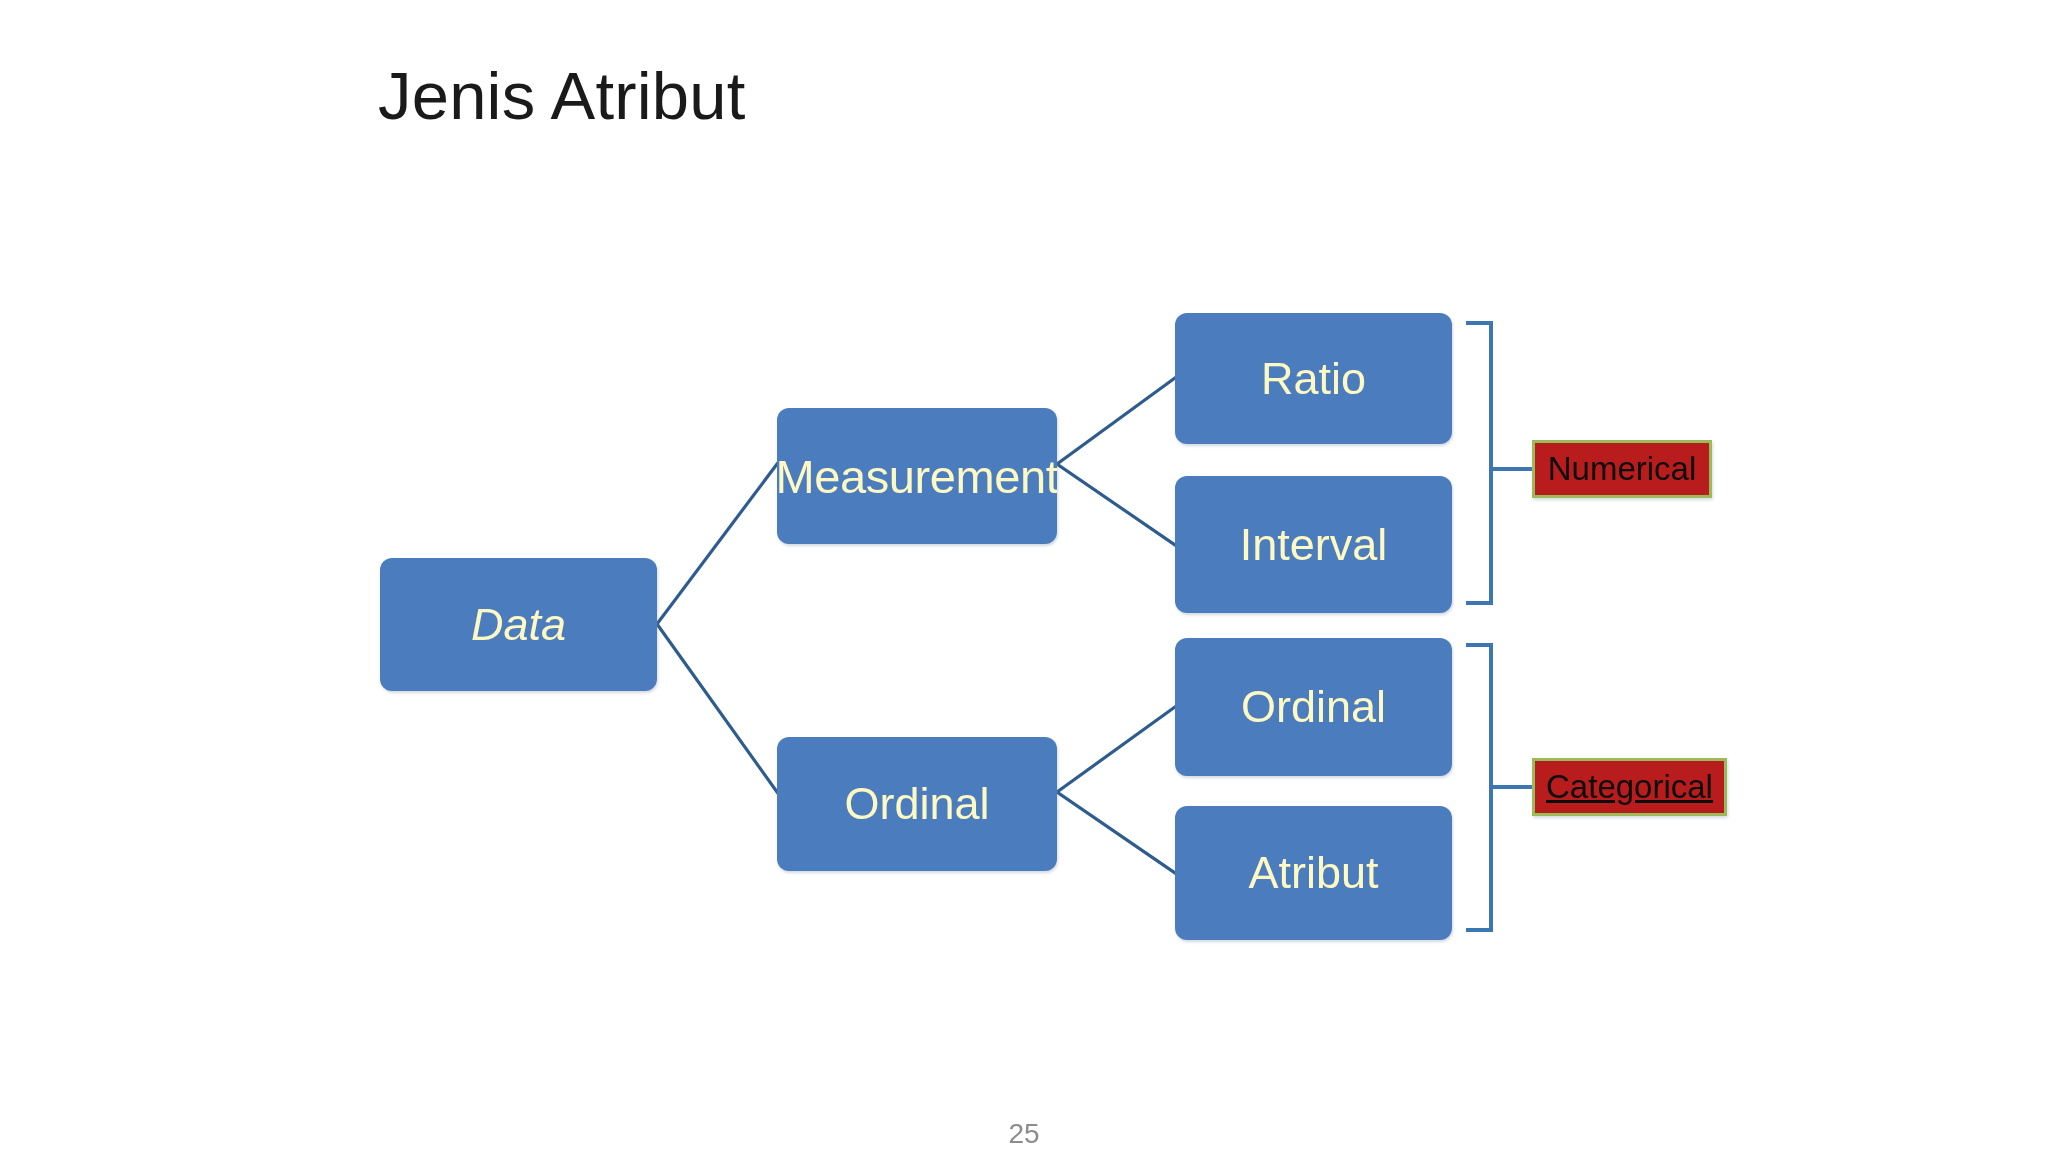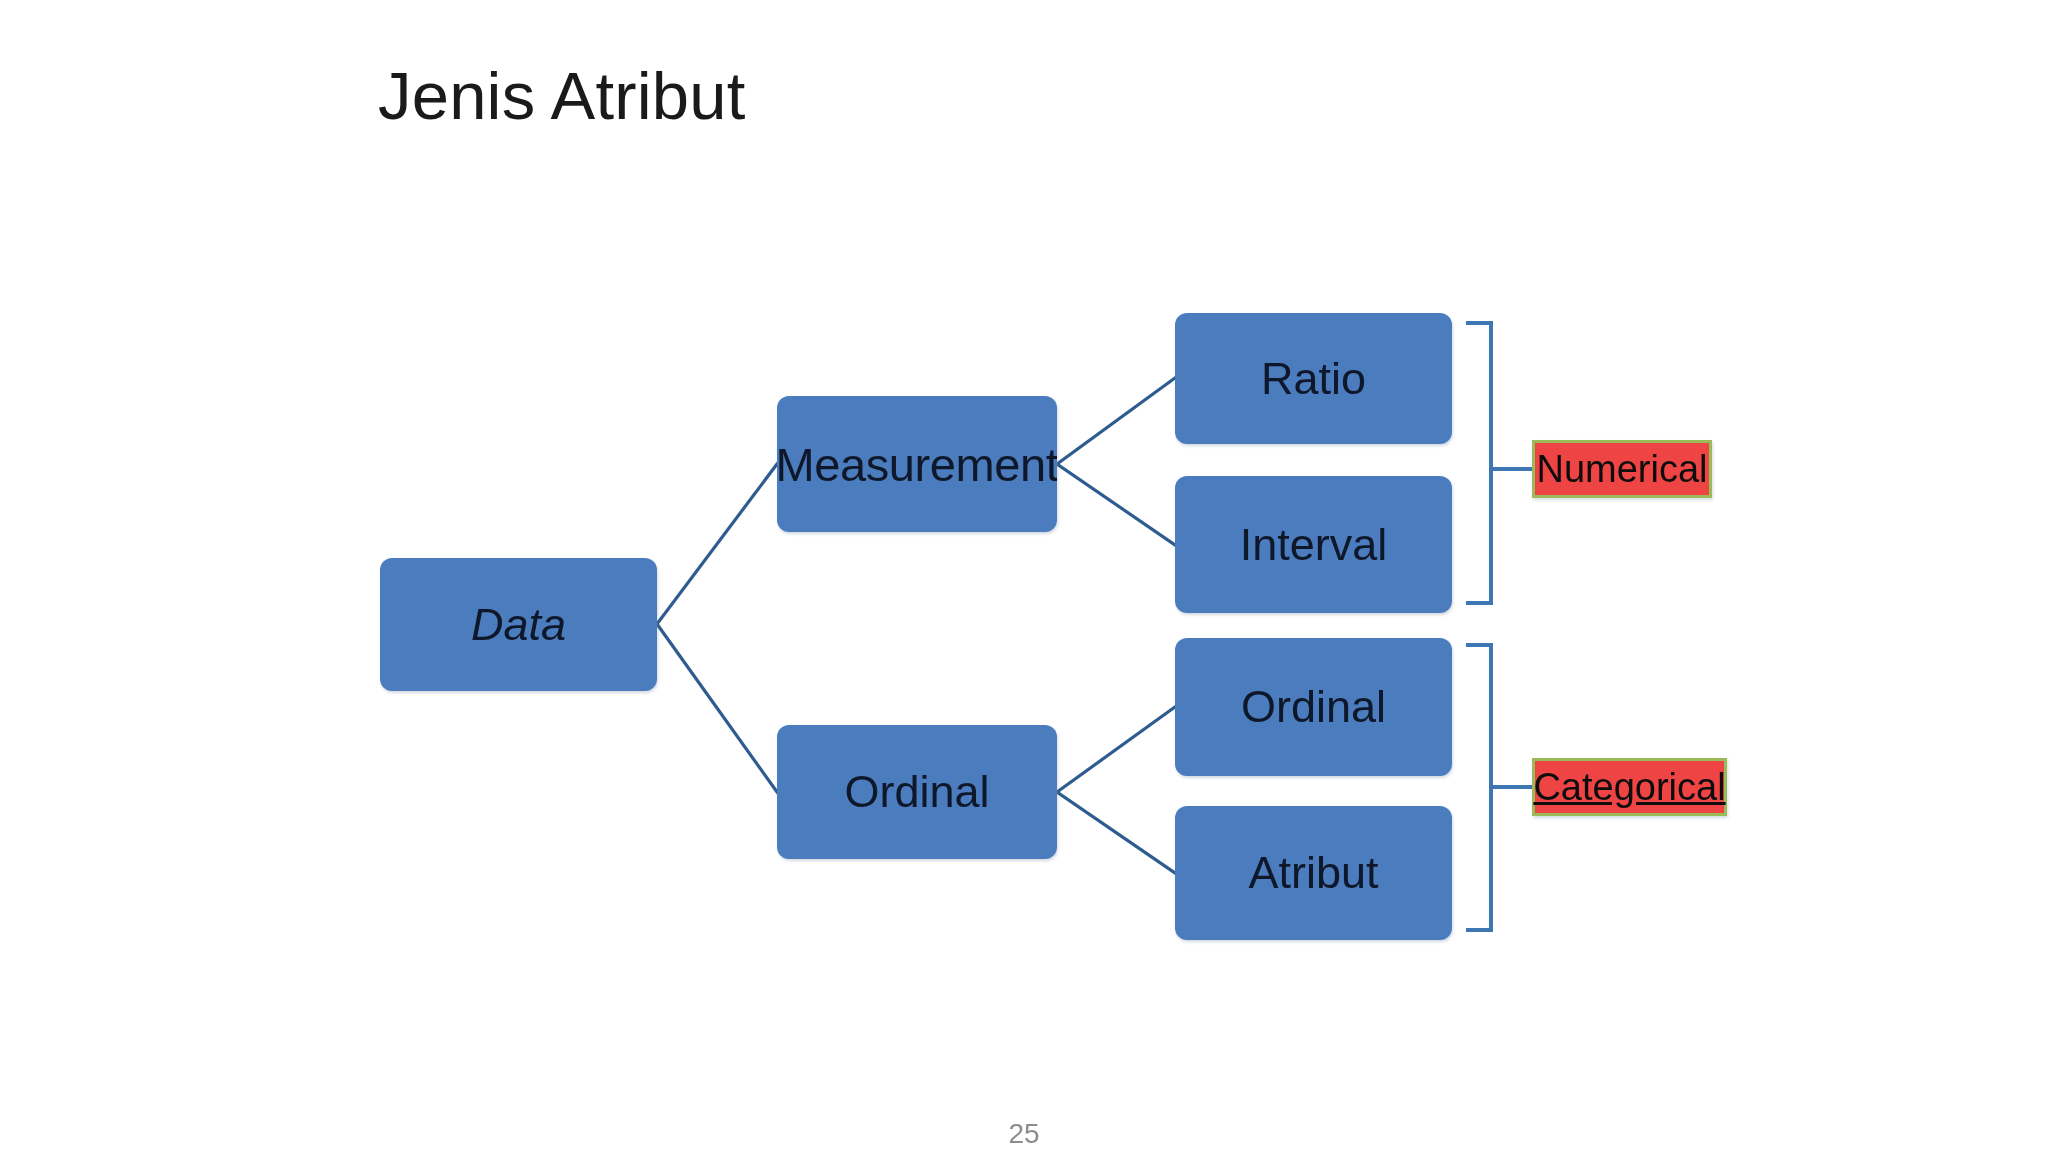--- a/index.html
+++ b/index.html
@@ -48,50 +48,50 @@
     height: 1152px;
     pointer-events: none;
   }
 
   
   .node {
     position: absolute;
     box-sizing: border-box;
     background: #4B7DBE;
     border-radius: 12px;
-    color: #0f172a;
+    color: #fef9c3;
     display: flex;
     align-items: center;
     justify-content: center;
     font-weight: 400;
     box-shadow: 1px 2px 3px rgba(120,140,165,0.32);
     white-space: nowrap;
     overflow: hidden;
   }
 
   .node-lvl1 { font-size: 45px; font-style: italic; }
-  .node-lvl2 { font-size: 45px; }
+  .node-lvl2 { font-size: 45px; margin-top: 12px; }
   .node-lvl3 { font-size: 45px; }
 
   #node-data        { left: 380px;  top: 540px; width: 277px; height: 133px; }
   #node-measurement { left: 777px;  top: 378px; width: 280px; height: 136px; font-size: 47px; letter-spacing: -0.4px; }
   #node-counting    { left: 777px;  top: 707px; width: 280px; height: 134px; }
   #node-ratio       { left: 1175px; top: 295px; width: 277px; height: 131px; }
   #node-interval    { left: 1175px; top: 458px; width: 277px; height: 137px; }
   #node-ordinal     { left: 1175px; top: 620px; width: 277px; height: 138px; }
   #node-nominal     { left: 1175px; top: 788px; width: 277px; height: 134px; }
 
   
   .callout {
     position: absolute;
     box-sizing: border-box;
-    background: #ef4444;
+    background: #b91c1c;
     border: 3px solid #9BBB59;
     color: #0d0d0d;
-    font-size: 38px;
+    font-size: 33px;
     display: flex;
     align-items: center;
     justify-content: center;
     white-space: nowrap;
     box-shadow: 1px 2px 3px rgba(120,140,165,0.30);
   }
   #callout-numerical  { left: 1532px; top: 422px; width: 180px; height: 58px; }
   #callout-categorical{ left: 1532px; top: 740px; width: 195px; height: 58px; text-decoration: underline; }
 
   

